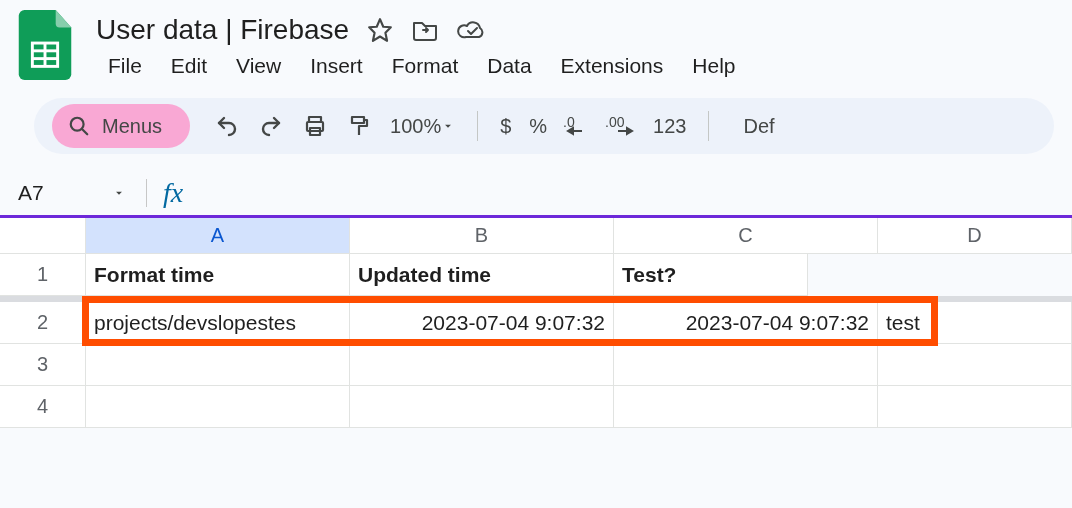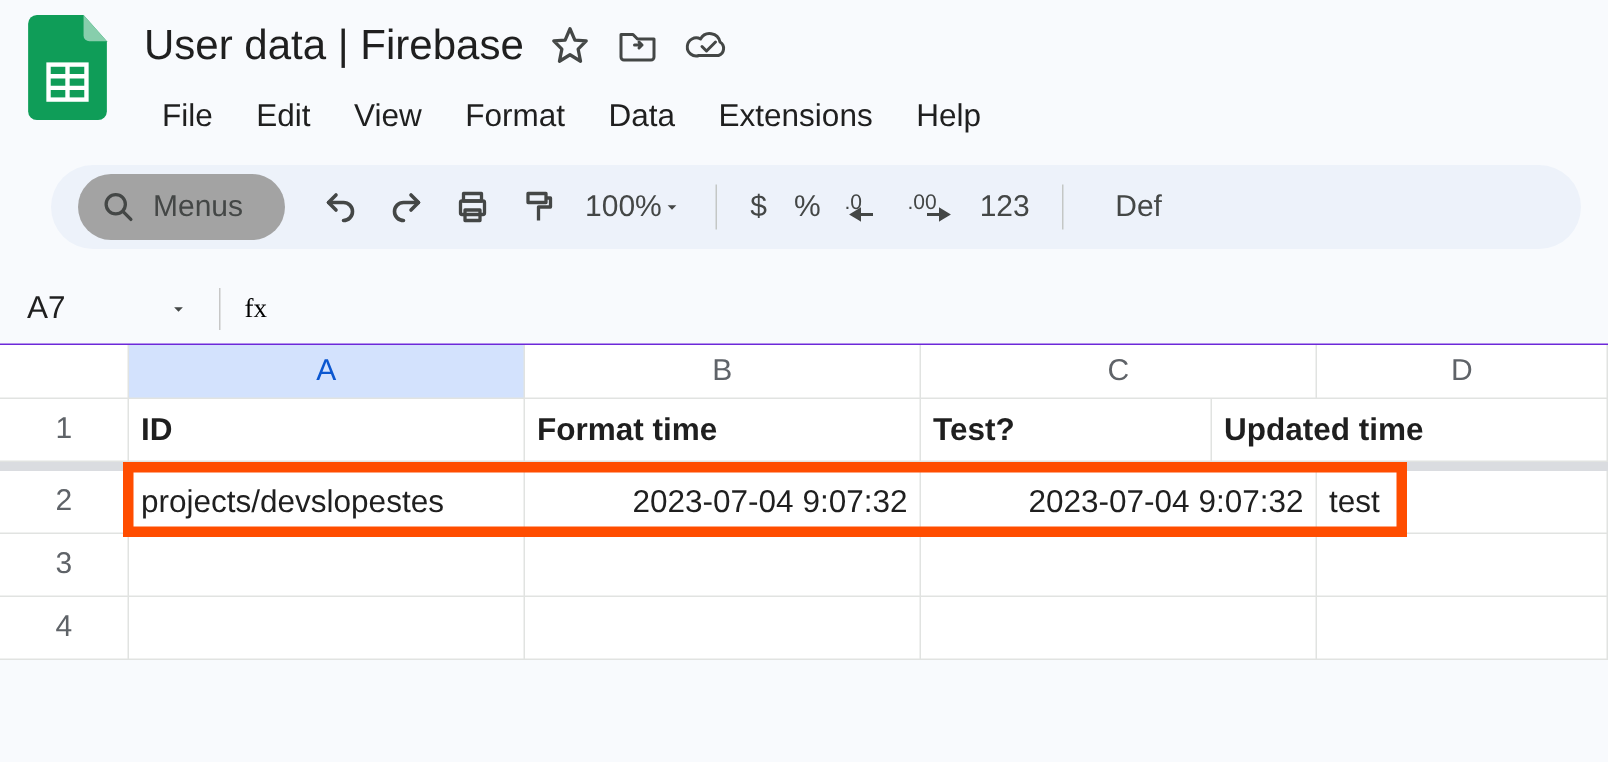--- a/index.html
+++ b/index.html
@@ -43,21 +43,20 @@
   }
   .title-icon {
     color: #444746;
     display: flex;
     align-items: center;
     justify-content: center;
   }
   .menu-row {
     display: flex;
     gap: 5px;
-    margin-top: 12px;
   }
   .menu-item {
     font-size: 21px;
     color: #1f1f1f;
     padding: 4px 12px;
     border-radius: 4px;
     cursor: pointer;
   }
 
   
@@ -65,21 +64,21 @@
     margin: 8px 18px 0 34px;
     background: #edf2fa;
     border-radius: 40px;
     height: 56px;
     display: flex;
     align-items: center;
     padding: 0 18px;
     gap: 6px;
   }
   .menus-pill {
-    background: #a3a3a3;
+    background: #f9a8d4;
     border-radius: 28px;
     height: 44px;
     display: flex;
     align-items: center;
     padding: 0 28px 0 16px;
     gap: 12px;
     margin-right: 12px;
   }
   .menus-pill span { font-size: 20px; color: #444746; }
   .tb-btn {
@@ -107,42 +106,43 @@
     margin: 0 10px;
   }
 
   
   .formula-row {
     display: flex;
     align-items: center;
     height: 48px;
     margin-top: 16px;
     padding-left: 10px;
-    border-bottom: 1px solid #6d28d9;
+    border-bottom: 3px solid #6d28d9;
   }
   .name-box {
     width: 126px;
     height: 100%;
     display: flex;
     align-items: center;
     justify-content: space-between;
     padding: 0 10px 0 8px;
     font-size: 21px;
     color: #1f1f1f;
   }
   .name-sep {
     width: 1px;
     height: 28px;
     background: #c7c7c7;
     margin: 0 16px 0 10px;
   }
   .fx {
     font-family: serif;
-    font-size: 18px;
-    color: #000000;
+    font-style: italic;
+    font-size: 28px;
+    color: #0369a1;
   }
 
   
   .grid {
     display: flex;
     flex-direction: column;
     font-family: Arial, sans-serif;
     font-size: 21px;
     color: #1f1f1f;
     position: relative;
@@ -240,20 +240,21 @@
           <svg width="30" height="24" viewBox="0 0 30 24" fill="none" stroke="#444746" stroke-width="2" stroke-linejoin="round" stroke-linecap="round">
             <path d="M9 19a6 6 0 1 1 1-11 7 7 0 0 1 13 2 5 5 0 0 1 -1 9 Z"></path>
             <path d="M11 13 l3 3 6-6"></path>
           </svg>
         </div>
       </div>
       <div class="menu-row">
         <div class="menu-item">File</div>
         <div class="menu-item">Edit</div>
         <div class="menu-item">View</div>
+        <div class="menu-item">Insert</div>
         <div class="menu-item">Format</div>
         <div class="menu-item">Data</div>
         <div class="menu-item">Extensions</div>
         <div class="menu-item">Help</div>
       </div>
     </div>
   </div>
 
   <div class="toolbar">
     <div class="menus-pill">
@@ -329,24 +330,23 @@
     <div class="grid-row hdr">
       <div class="row-head"></div>
       <div class="col-head wA active">A</div>
       <div class="col-head wB">B</div>
       <div class="col-head wC">C</div>
       <div class="col-head wD">D</div>
     </div>
 
     <div class="grid-row">
       <div class="row-head">1</div>
-      <div class="cell wA bold">ID</div>
       <div class="cell wB bold">Format time</div>
+      <div class="cell wC bold">Updated time</div>
       <div class="cell wD bold">Test?</div>
-      <div class="cell wC bold">Updated time</div>
     </div>
 
     <div class="thick-top-sep"></div>
 
     <div class="grid-row">
       <div class="row-head">2</div>
       <div class="cell wA">projects/devslopestes</div>
       <div class="cell wB right">2023-07-04 9:07:32</div>
       <div class="cell wC right">2023-07-04 9:07:32</div>
       <div class="cell wD">test</div>

